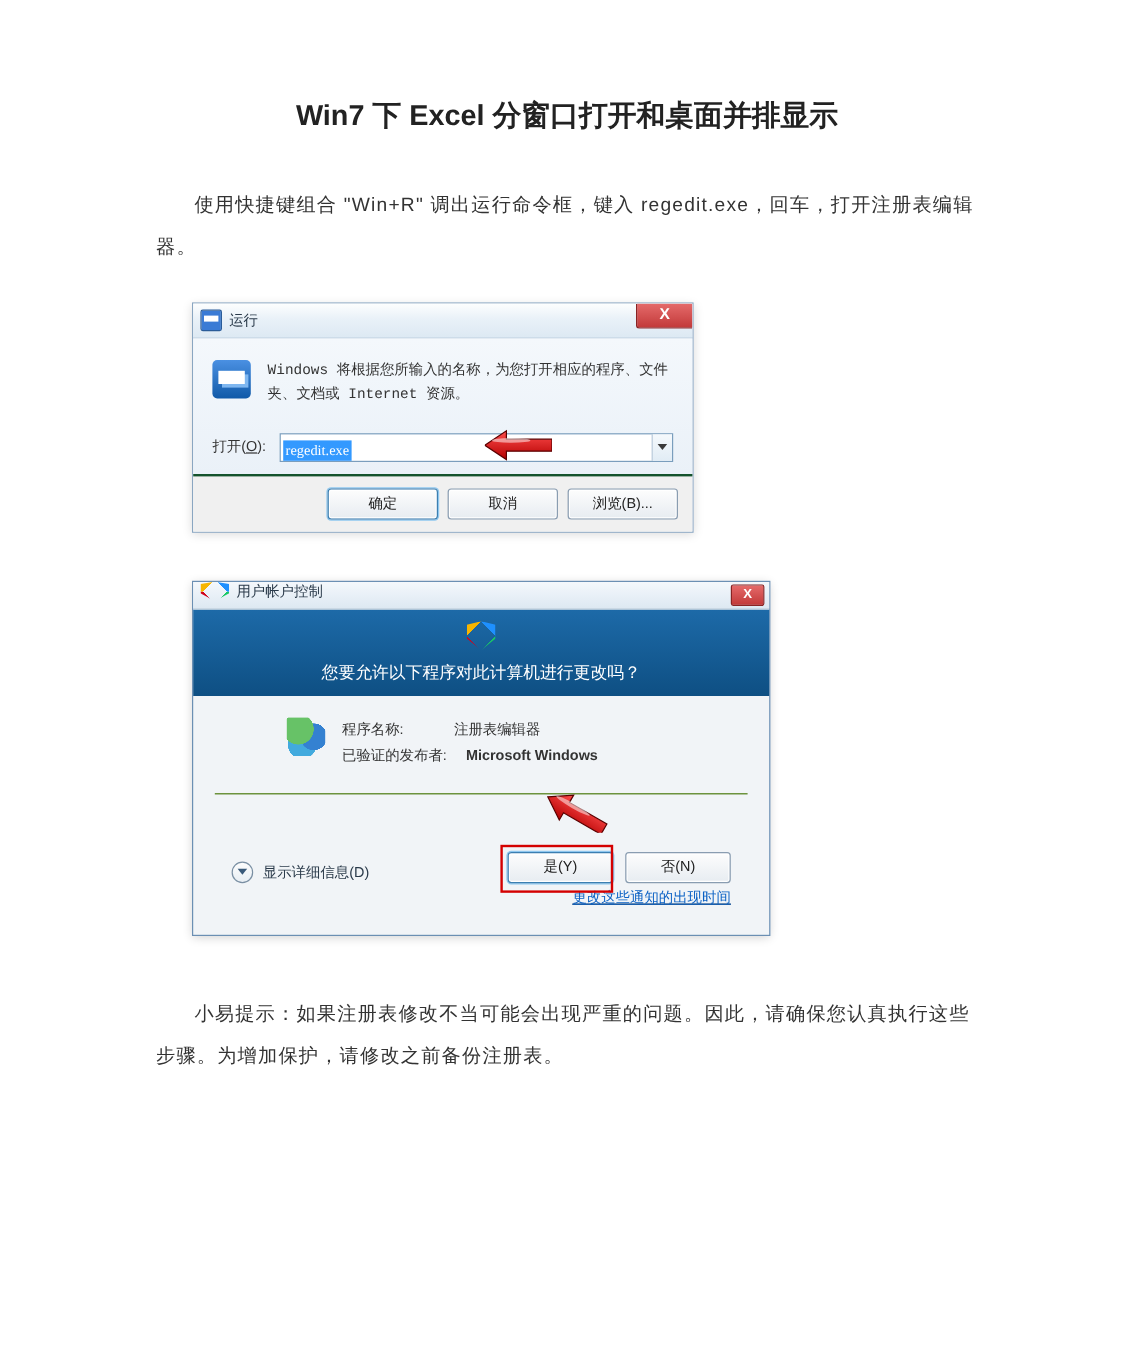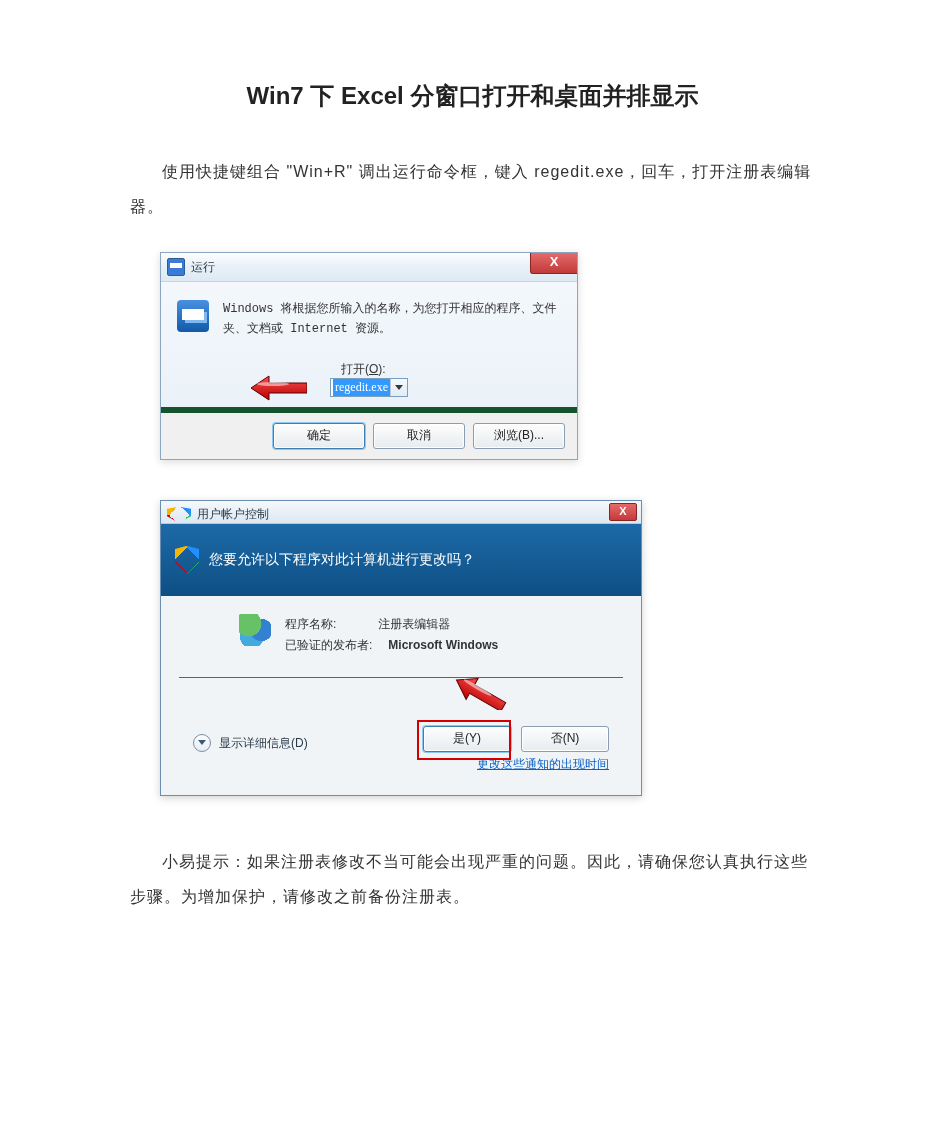--- a/index.html
+++ b/index.html
@@ -105,21 +105,20 @@
   .run-desc {
     font-size: 12px;
     color: #333;
     line-height: 1.6;
     font-family: Liberation Mono, monospace;
   }
   .run-open-row {
     display: flex;
     align-items: center;
     margin-top: 22px;
-    flex-direction: column;
   }
   .run-open-label {
     width: 56px;
     font-size: 12px;
   }
   .run-open-label u { text-decoration: underline; }
   .run-combo {
     flex: 1;
     height: 22px;
     border: 1px solid #7a9ebd;
@@ -148,21 +147,21 @@
     width:0;height:0;border-left:4px solid transparent;border-right:4px solid transparent;border-top:5px solid #3a3a3a;
   }
   .run-arrow {
     position: absolute;
     right: 210px;
     top: 0px;
     transform: translate(110px, -6px);
   }
   .run-footer {
     background: #f0f0f0;
-    border-top: 6px solid #14532d;
+    border-top: 2px solid #14532d;
     padding: 10px 12px;
     display: flex;
     justify-content: flex-end;
     gap: 8px;
   }
   .win-btn {
     min-width: 78px;
     height: 24px;
     border: 1px solid #8a9db1;
     border-radius: 3px;
@@ -187,45 +186,46 @@
     border: 1px solid #6b8fb3;
     background: #f1f4f7;
     font-size: 12px;
     position: relative;
     box-shadow: 0 2px 8px rgba(0,0,0,0.18);
   }
   .uac-titlebar {
     height: 22px;
     background: linear-gradient(#f4f8fc,#dde8f2);
     border-bottom: 1px solid #b6c8da;
-    display: flex; align-items: flex-end;
+    display: flex; align-items: flex-start;
     position: relative;
     padding-left: 6px;
     gap: 6px;
   }
   .uac-shield-sm {
     width: 14px; height: 14px; position: relative;
   }
   .uac-title-text { color: #2a3a4a; }
   .uac-closebtn {
     position: absolute; right: 4px; top: 2px;
     width: 26px; height: 16px;
     background: linear-gradient(#e56a6a,#c23a3a);
     border: 1px solid #8a2323;
     border-radius: 2px;
     color: #fff; font-size: 11px; line-height: 14px; text-align: center; font-weight: bold;
   }
   .uac-question {
     background: linear-gradient(#1d6aa8, #0e4f83);
     color: #fff;
-    padding: 22px 14px;
+    padding: 10px 14px;
     display: flex;
     align-items: center;
     gap: 10px;
     font-size: 14px;
+    flex-direction: column;
   }
   .shield {
     width: 24px; height: 28px; position: relative;
     background:
       linear-gradient(135deg,#f7b500 50%, transparent 50%) left top/50% 50% no-repeat,
       linear-gradient(225deg,#1e90ff 50%, transparent 50%) right top/50% 50% no-repeat,
       linear-gradient(45deg,#d0021b 50%, transparent 50%) left bottom/50% 50% no-repeat,
       linear-gradient(315deg,#18c964 50%, transparent 50%) right bottom/50% 50% no-repeat;
     clip-path: polygon(50% 0, 100% 12%, 100% 60%, 50% 100%, 0 60%, 0 12%);
     flex: 0 0 24px;

